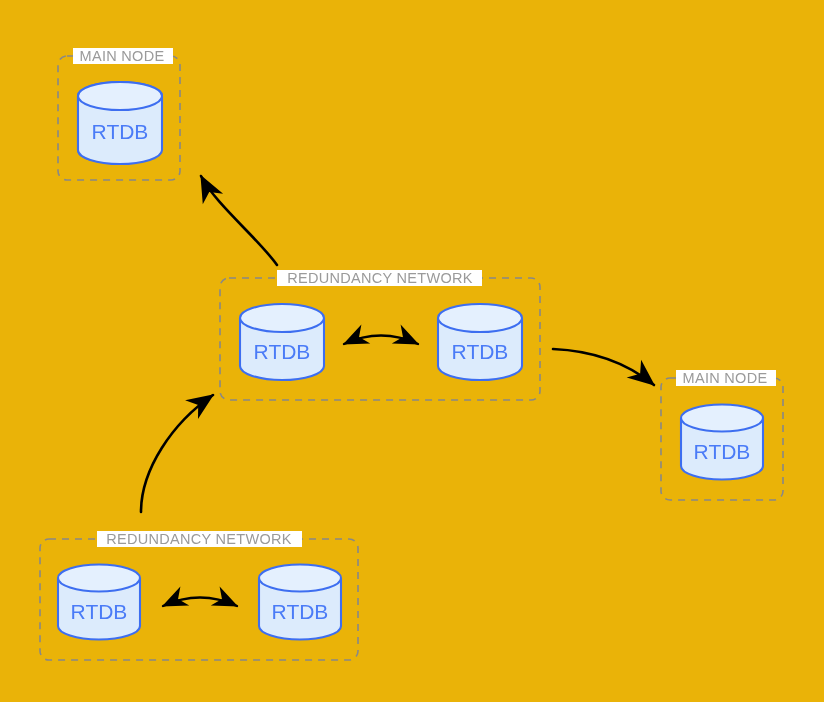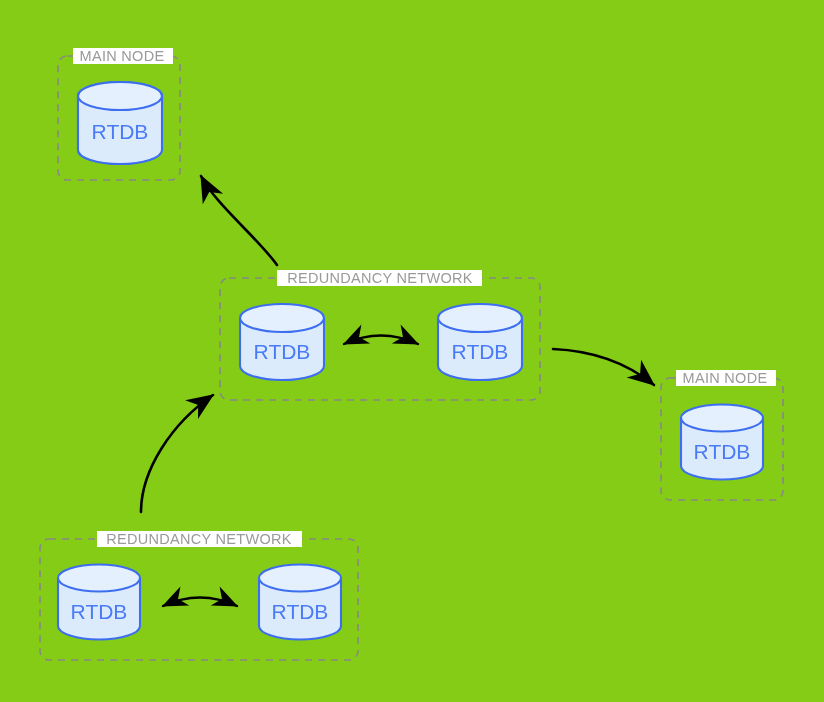--- a/index.html
+++ b/index.html
@@ -10,21 +10,21 @@
   body {
     width: 824px;
     height: 702px;
     overflow: hidden;
     font-family: "Liberation Sans", sans-serif;
   }
   #diagram-root {
     position: relative;
     width: 824px;
     height: 702px;
-    background: #84cc16;
+    background: #eab308;
   }
   svg.canvas {
     display: block;
     width: 824px;
     height: 702px;
   }
   .group-frame {
     fill: none;
     stroke: #888888;
     stroke-width: 1.6;

